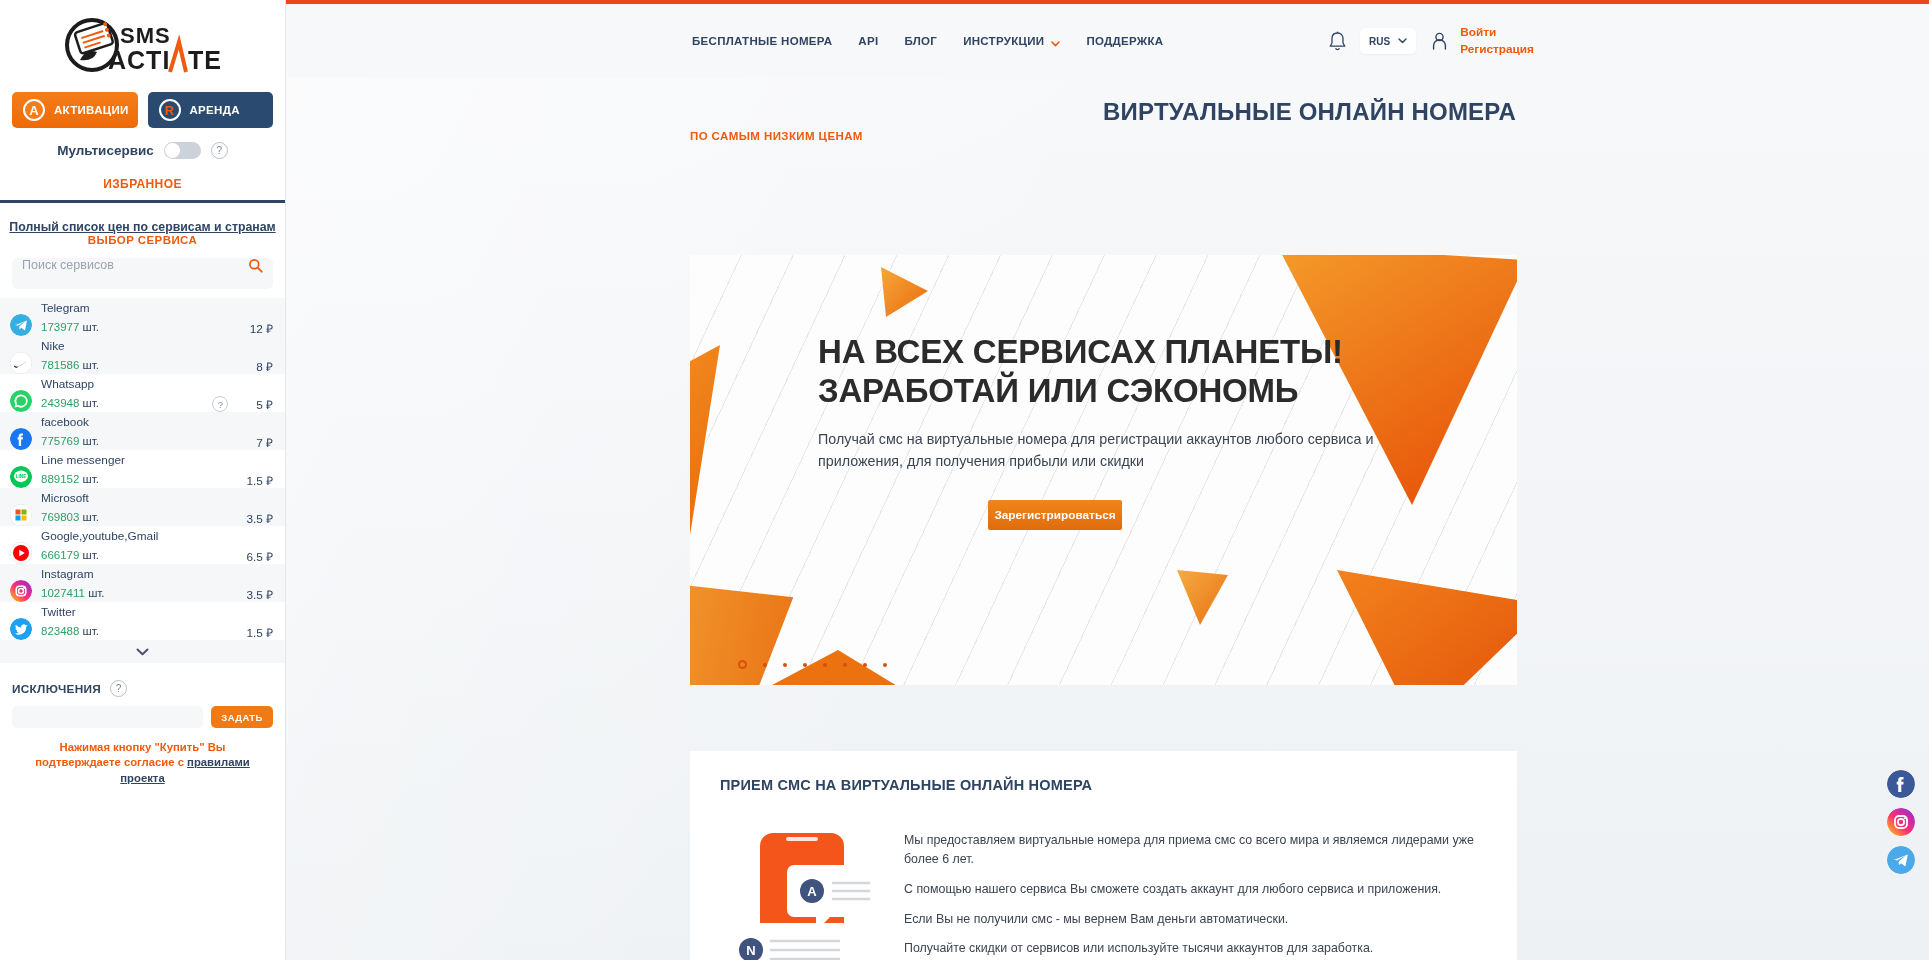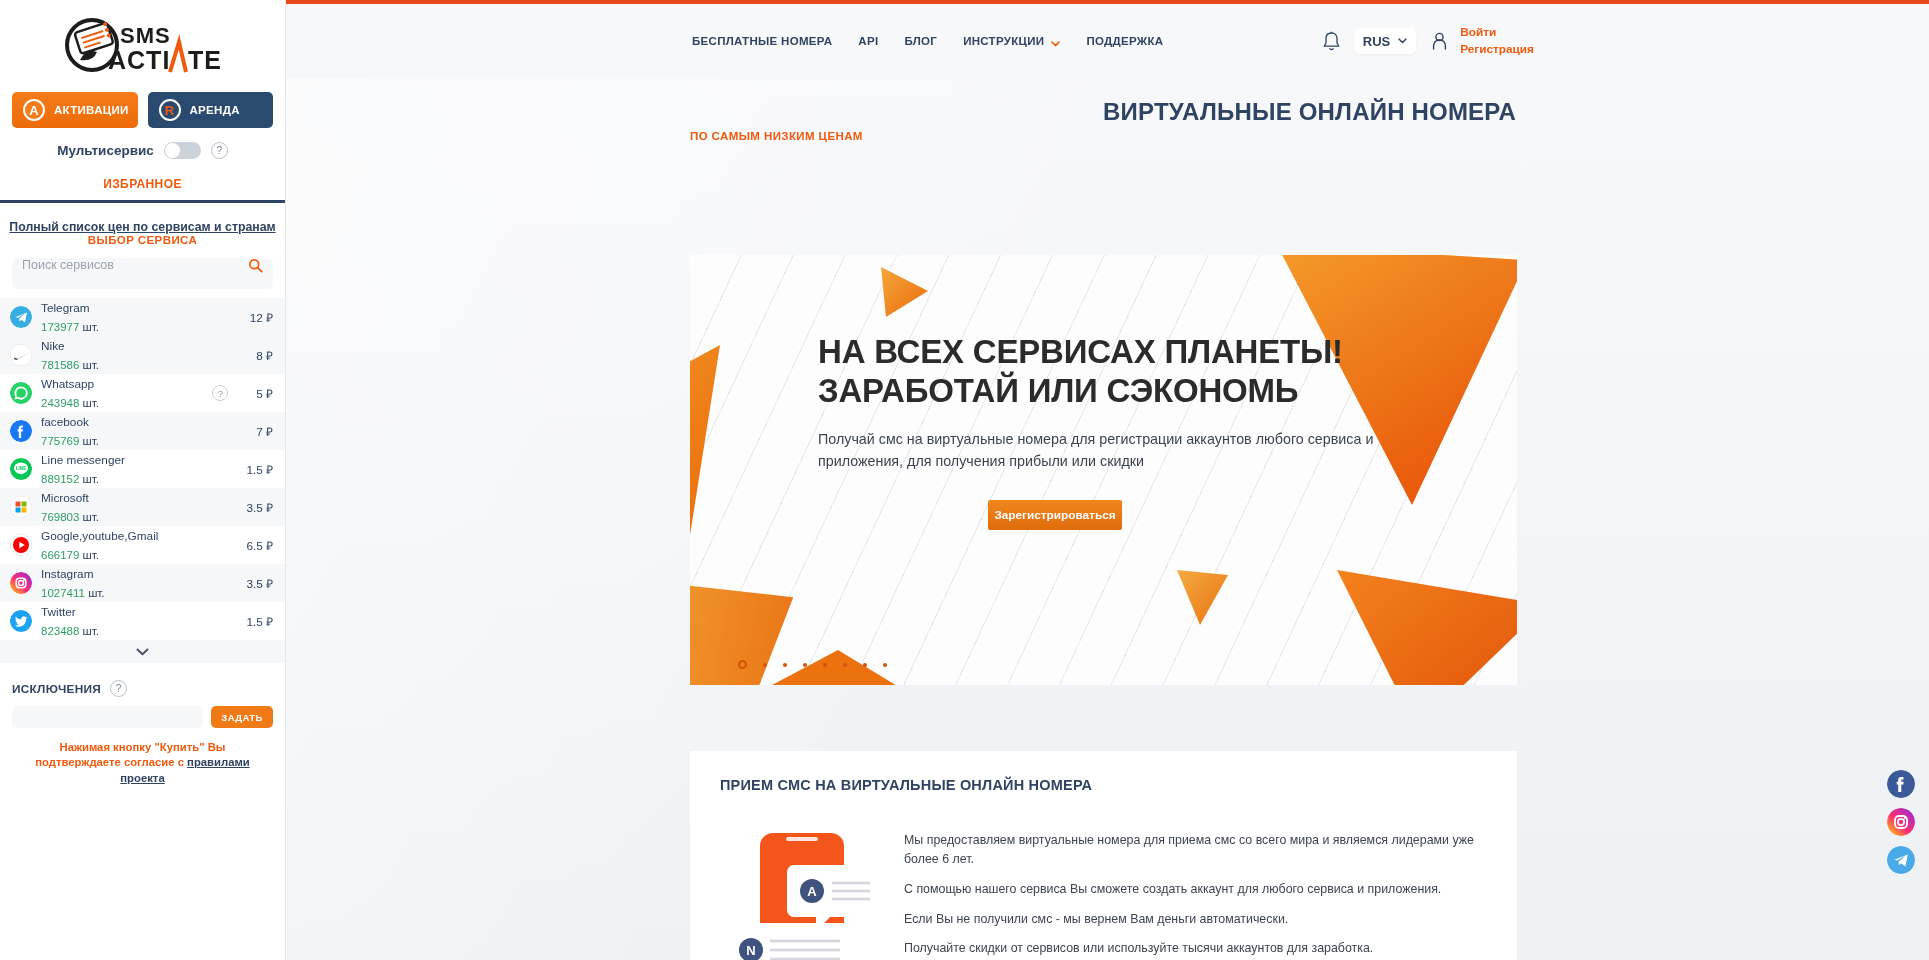--- a/index.html
+++ b/index.html
@@ -90,21 +90,21 @@
   }
   .search-box input {
     flex: 1; border: none; outline: none; background: transparent;
     font-size: 12.5px; color: #2f4462; font-family: "Liberation Sans", sans-serif;
   }
   .search-box input::placeholder { color: #9aa3ae; }
   .search-icon { width: 15px; height: 15px; flex: 0 0 15px; }
 
   .svc-list { margin-top: 9px; }
   .svc-row {
-    height: 38px; display: flex; align-items: center;
+    height: 38px; display: flex; align-items: flex-end;
     padding: 0 12px 0 10px; cursor: pointer; position: relative;
   }
   .svc-row.alt { background: #f6f7f9; }
   .svc-icon {
     width: 22px; height: 22px; border-radius: 50%;
     flex: 0 0 22px; margin-right: 9px; overflow: hidden;
     display: flex; align-items: center; justify-content: center;
     background: #fff;
   }
   .svc-text { flex: 1; min-width: 0; line-height: 1.18; }
@@ -171,21 +171,21 @@
   }
   .nav-caret { width: 9px; height: 6px; }
   .header-right {
     position: absolute; right: 395px; top: 0; height: 74px;
     display: flex; align-items: center; gap: 13px;
   }
   .bell-icon { width: 19px; height: 21px; cursor: pointer; }
   .lang-select {
     background: #fff; border-radius: 5px; height: 26px;
     display: flex; align-items: center; gap: 8px; padding: 0 9px;
-    font-size: 13px; font-weight: bold; color: #2f4462; cursor: pointer;
+    font-size: 10px; font-weight: bold; color: #2f4462; cursor: pointer;
     box-shadow: 0 1px 2px rgba(0,0,0,.05);
   }
   .user-icon { width: 15px; height: 18px; cursor: pointer; margin-left: 3px;}
   .auth-links { line-height: 1.45; }
   .auth-links a {
     display: block; font-size: 11.8px; font-weight: bold;
     color: #f05a0e; cursor: pointer; text-decoration: none;
   }
 
   .page-body {

